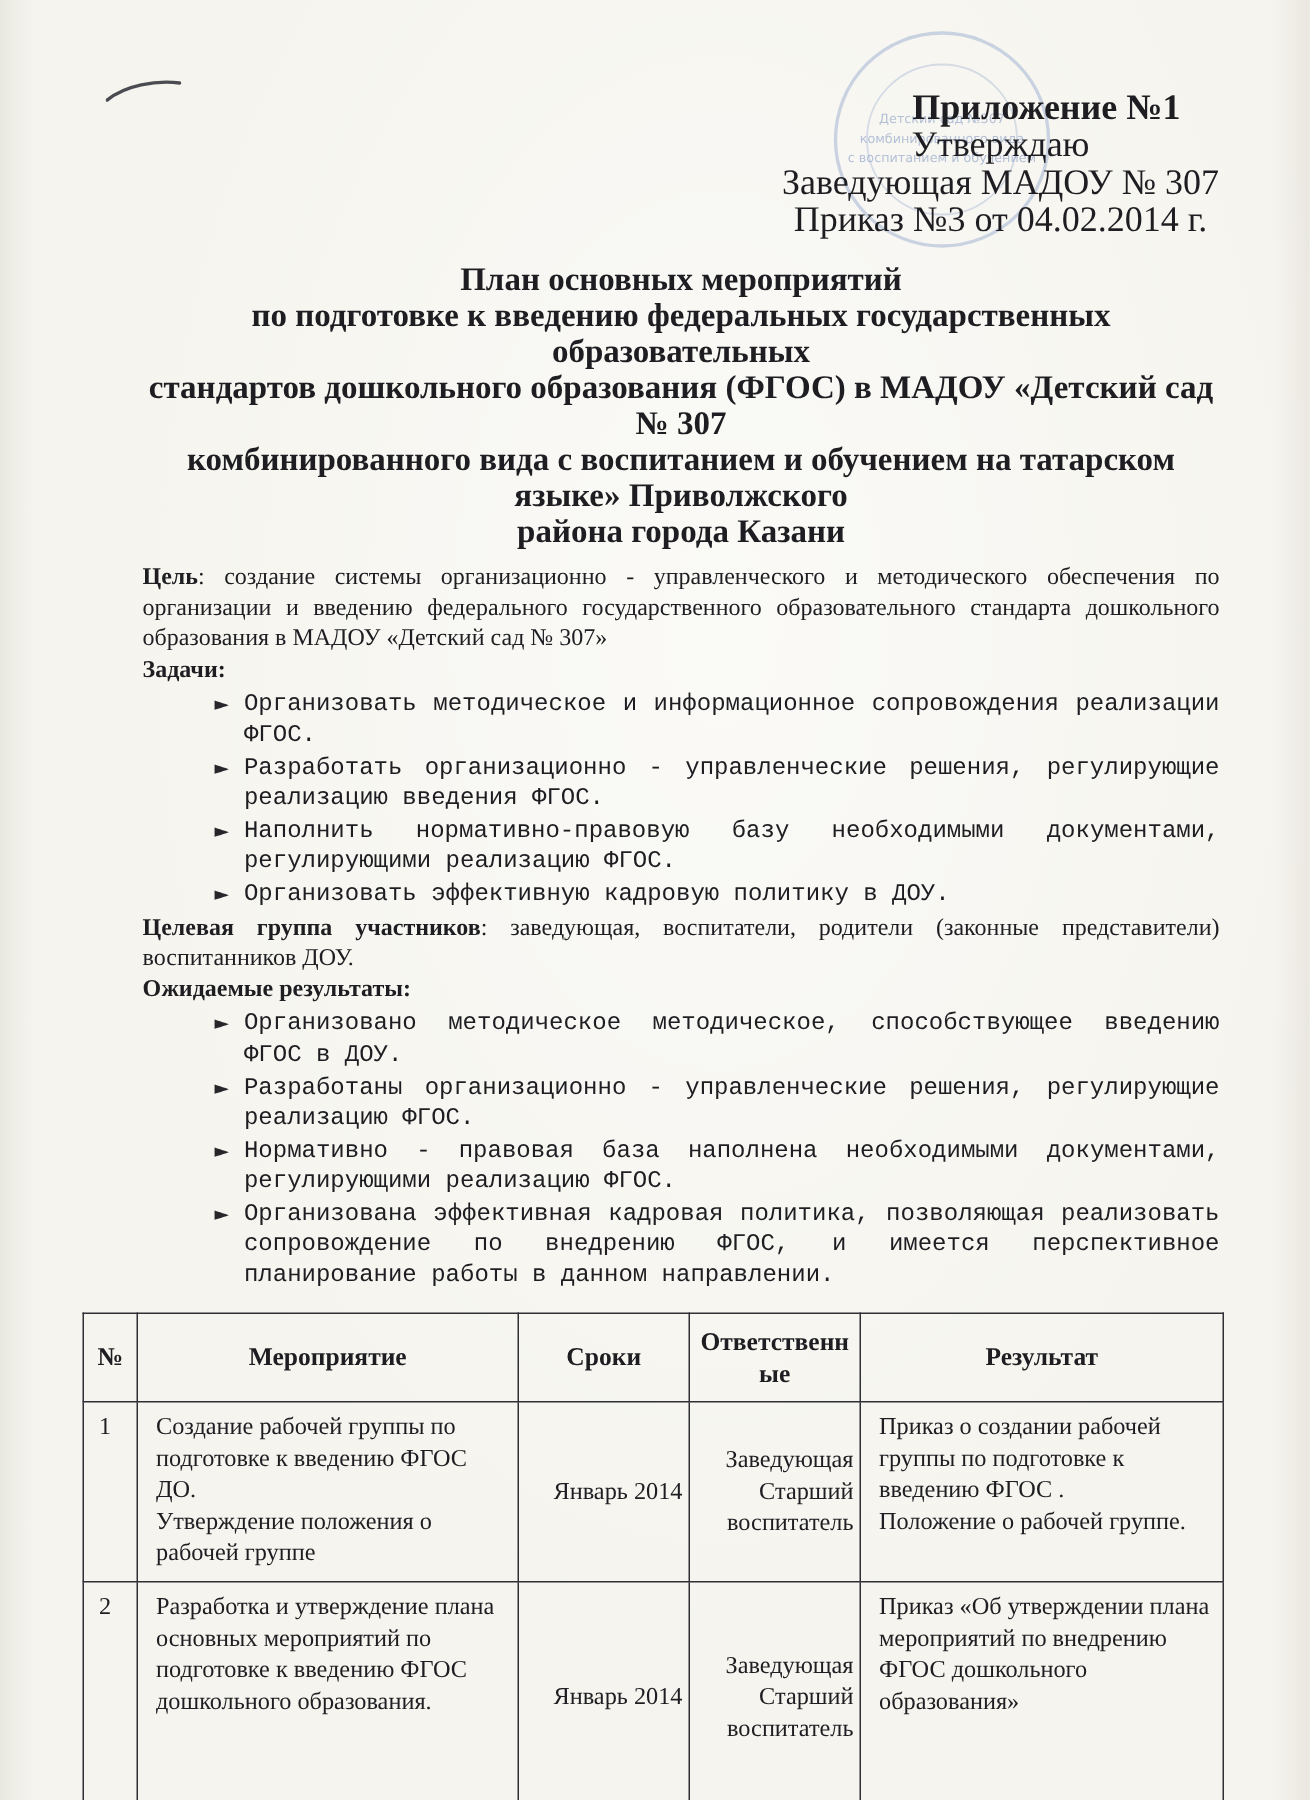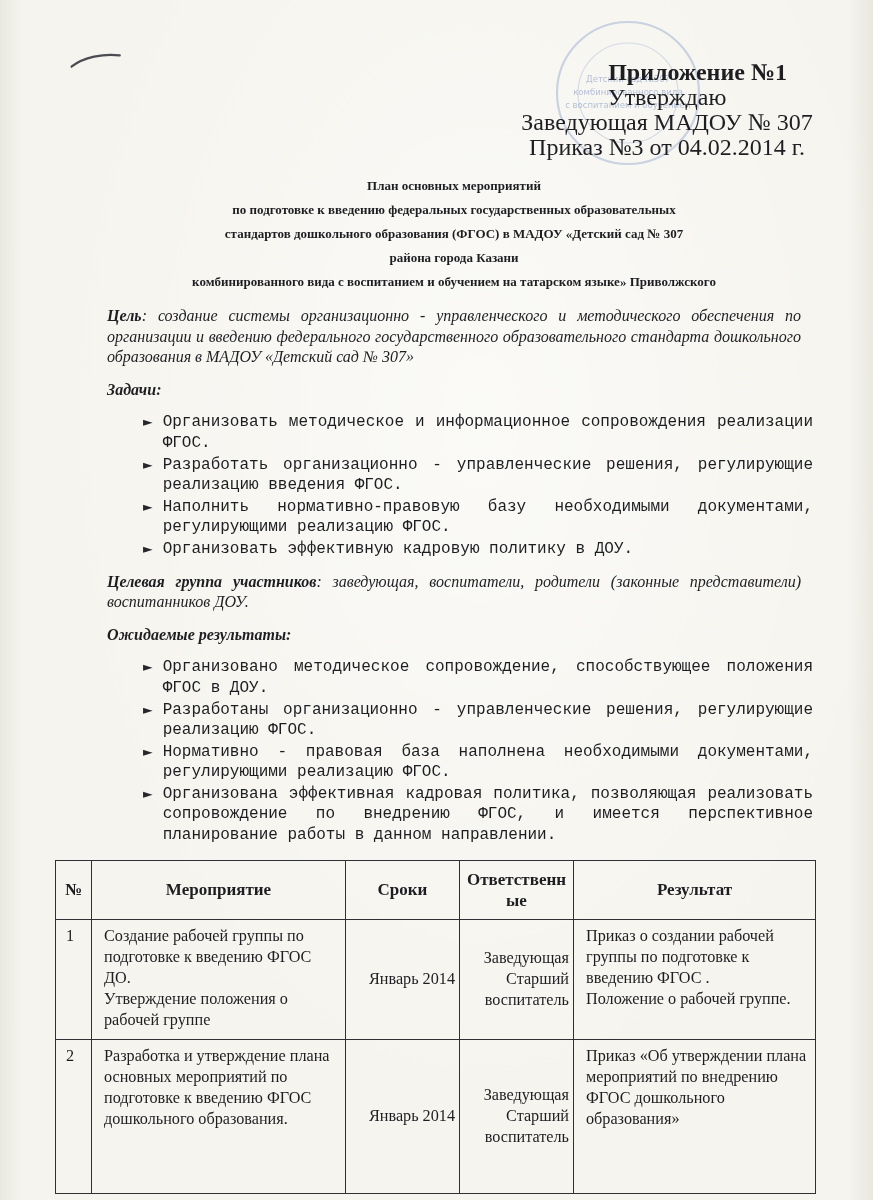--- a/index.html
+++ b/index.html
@@ -31,25 +31,25 @@
               text-align: center; font-size: 24px; line-height: 25px; padding-left: 38px; }
   .approval .appx { text-align: right; padding-right: 26px; }
   .b { font-weight: bold; }
   .sigline { position: relative; }
   .signature { position: absolute; left: 52px; top: -16px; }
   .signature path { fill: none; stroke: #36405c; stroke-width: 1.7; opacity: .9;
                     stroke-linecap: round; }
 
   
   .title { margin-top: 14px; text-align: center; font-weight: bold;
-           font-size: 13px; line-height: 24px; }
+           font-size: 22px; line-height: 24px; }
 
   
   .bodytext { margin-top: 9px; font-size: 16px; line-height: 20.6px; }
-  .bodytext p { margin: 12px; font-style: italic; }
+  .bodytext p { margin: 0; }
   .just { text-align: justify; }
   .list { margin: 2px 0 2px 0; }
   .li { display: flex; gap: 10px; padding-left: 48px; margin: 1px 0; }
   .mk { flex: 0 0 auto; font-family: "DejaVu Sans", sans-serif; font-size: 12.5px;
         line-height: 20.6px; color: #26262b; }
   .lt { text-align: justify; font-family: Liberation Mono, monospace; }
 
   
   table { border-collapse: collapse; table-layout: fixed; width: 760px;
           margin: 14px 0 0 -40px; font-size: 16.2px; line-height: 21px; }
@@ -86,22 +86,22 @@
     <div class="appx b">Приложение №1</div>
     <div>Утверждаю</div>
     <div>Заведующая МАДОУ № 307</div>
     <div>Приказ №3 от 04.02.2014 г.</div>
   </div>
 
   <div class="title">
     <div>План основных мероприятий</div>
     <div>по подготовке к введению федеральных государственных образовательных</div>
     <div>стандартов дошкольного образования (ФГОС) в МАДОУ «Детский сад № 307</div>
+    <div>комбинированного вида с воспитанием и обучением на татарском языке» Приволжского</div>
     <div>района города Казани</div>
-    <div>комбинированного вида с воспитанием и обучением на татарском языке» Приволжского</div>
   </div>
 
   <div class="bodytext">
     <p class="just"><span class="b">Цель</span><span>: создание системы организационно - управленческого и методического обеспечения по организации и введению федерального государственного образовательного стандарта дошкольного образования в МАДОУ «Детский сад № 307»</span></p>
 
     <p class="b">Задачи:</p>
     <div class="list">
       <div class="li">
         <span class="mk">►</span>
         <span class="lt">Организовать методическое и информационное сопровождения реализации ФГОС.</span>
@@ -119,21 +119,21 @@
         <span class="lt">Организовать эффективную кадровую политику в ДОУ.</span>
       </div>
     </div>
 
     <p class="just"><span class="b">Целевая группа участников</span><span>: заведующая, воспитатели, родители (законные представители) воспитанников ДОУ.</span></p>
 
     <p class="b">Ожидаемые результаты:</p>
     <div class="list">
       <div class="li">
         <span class="mk">►</span>
-        <span class="lt">Организовано методическое сопровождение, способствующее положения ФГОС в ДОУ.</span>
+        <span class="lt">Организовано методическое методическое, способствующее введению ФГОС в ДОУ.</span>
       </div>
       <div class="li">
         <span class="mk">►</span>
         <span class="lt">Разработаны организационно - управленческие решения, регулирующие реализацию ФГОС.</span>
       </div>
       <div class="li">
         <span class="mk">►</span>
         <span class="lt">Нормативно - правовая база наполнена необходимыми документами, регулирующими реализацию ФГОС.</span>
       </div>
       <div class="li">

